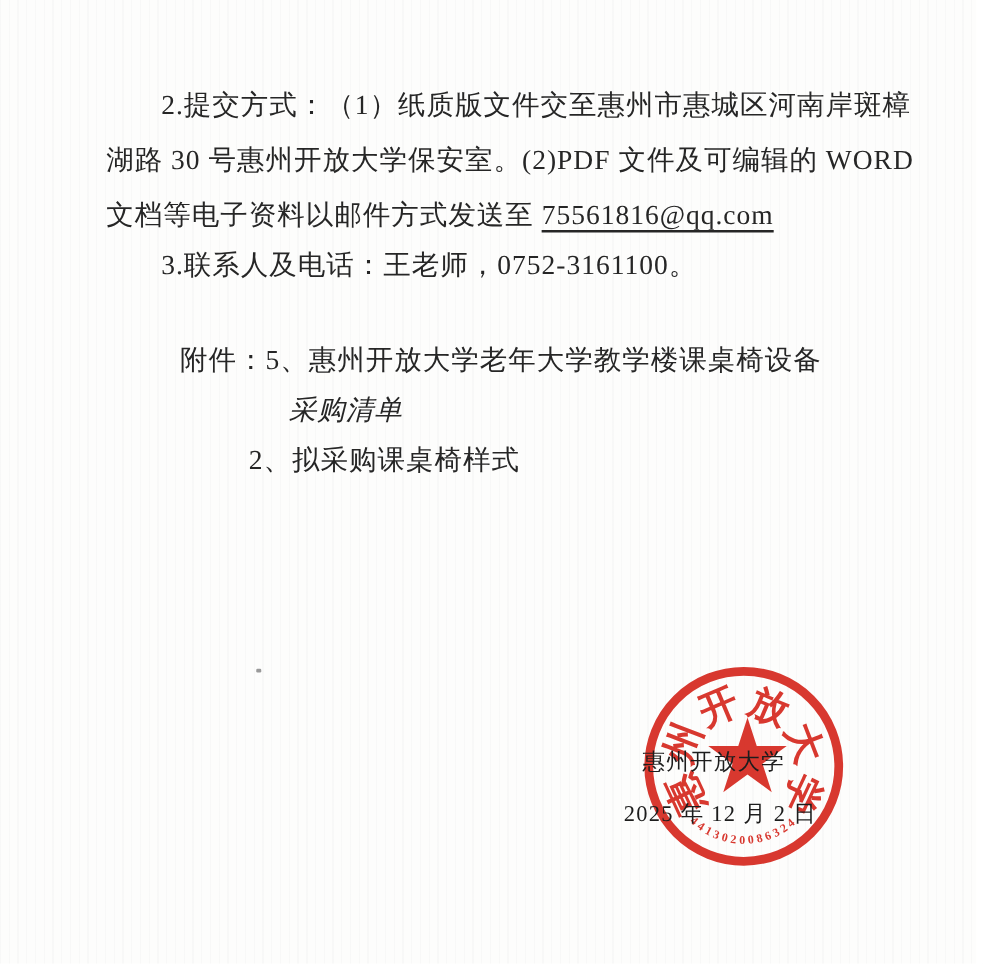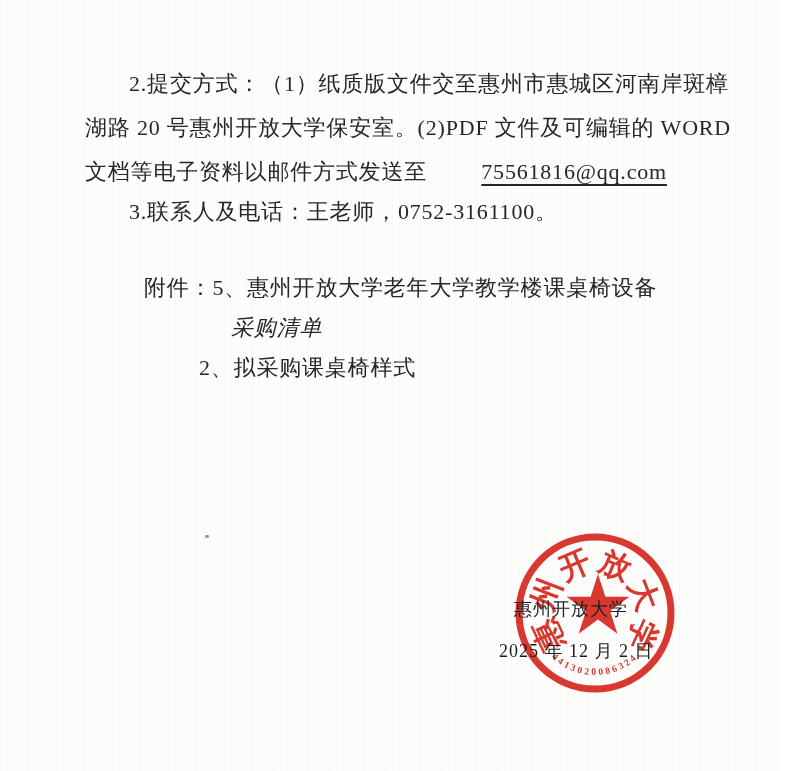--- a/index.html
+++ b/index.html
@@ -19,21 +19,20 @@
     font-size: 22px;
     line-height: 28px;
     letter-spacing: 0.8px;
     white-space: nowrap;
     color: #262626;
   }
   .email {
     text-decoration: underline;
     text-decoration-thickness: 2px;
     text-underline-offset: 5px;
-    margin-left: 48px;
   }
   .seal {
     position: absolute;
     left: 509px;
     top: 527px;
     width: 172px;
     height: 172px;
     opacity: 0.92;
   }
   .seal text { font-family: "Liberation Serif", "DejaVu Serif", serif; }
@@ -54,21 +53,21 @@
     background: #9a9a9a;
     border-radius: 1px;
   }
 </style>
 </head>
 <body>
 
 <div class="page">
 
   <div class="tline" style="left:129px; top:70px;">2.提交方式：（1）纸质版文件交至惠州市惠城区河南岸斑樟</div>
-  <div class="tline" style="left:85px; top:114px;">湖路 20 号惠州开放大学保安室。(2)PDF 文件及可编辑的 WORD</div>
+  <div class="tline" style="left:85px; top:114px;">湖路 30 号惠州开放大学保安室。(2)PDF 文件及可编辑的 WORD</div>
   <div class="tline" style="left:85px; top:158px;"><span>文档等电子资料以邮件方式发送至 </span><span class="email">75561816@qq.com</span></div>
 
   <div class="tline" style="left:129px; top:198px;">3.联系人及电话：王老师，0752-3161100。</div>
 
   <div class="tline" style="left:144px; top:274px;">附件：5、惠州开放大学老年大学教学楼课桌椅设备</div>
   <div class="tline" style="left:231px; top:314px;font-style:italic;">采购清单</div>
   <div class="tline" style="left:199px; top:354px;">2、拟采购课桌椅样式</div>
 
   <div class="speck"></div>
 

